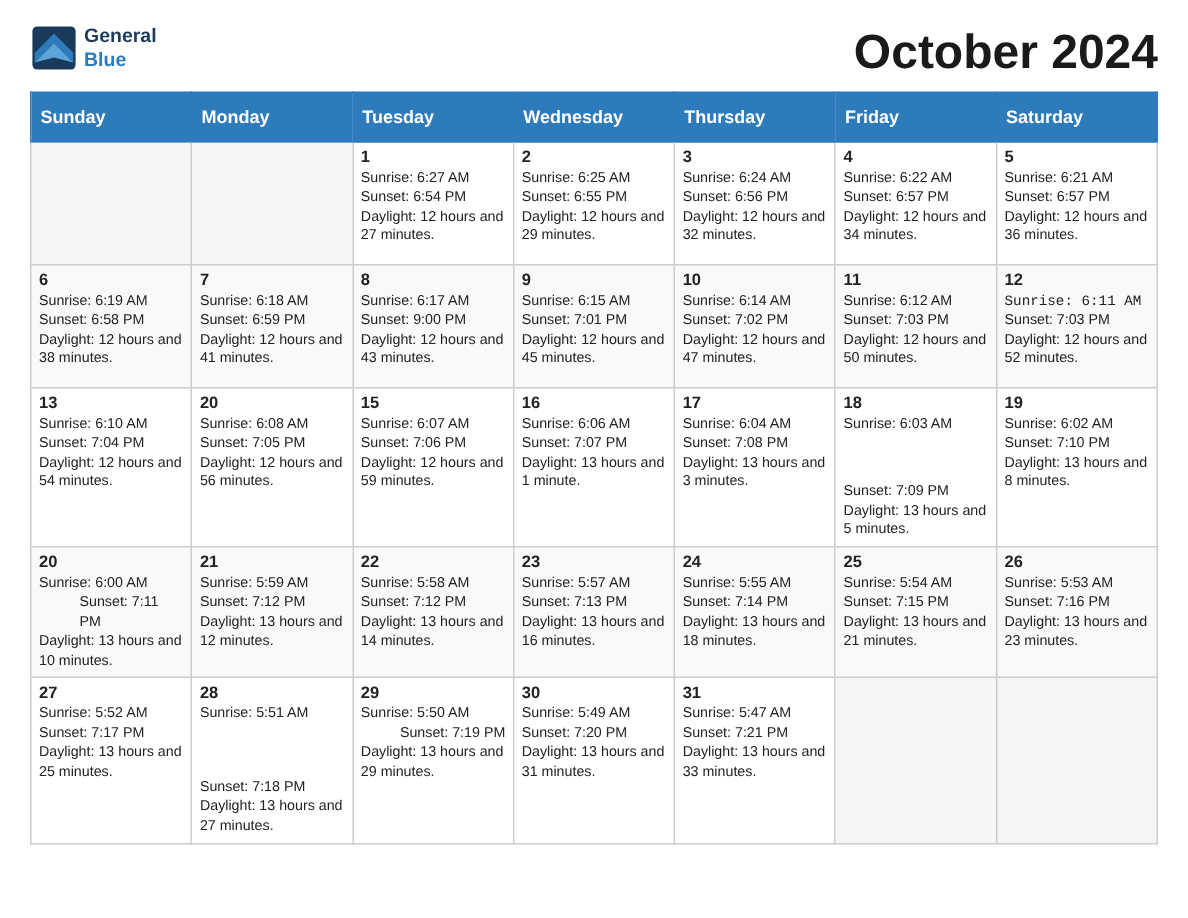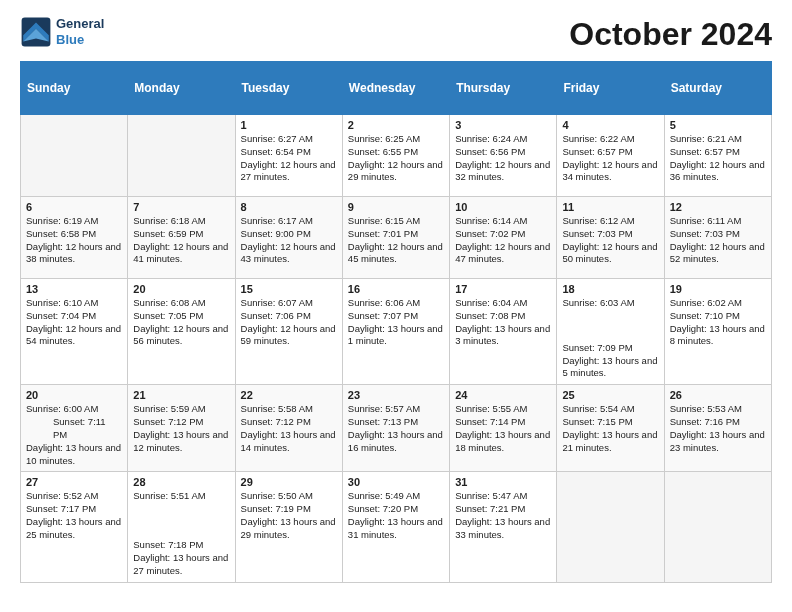--- a/index.html
+++ b/index.html
@@ -42,21 +42,21 @@
     }
     table {
       width: 100%;
       border-collapse: collapse;
       table-layout: fixed;
     }
     th {
       background-color: #2e7bbc;
       color: white;
       text-align: left;
-      padding: 19px 6px;
+      padding: 9px 6px;
       font-size: 12px;
       font-weight: bold;
       border: 1px solid #2e7bbc;
     }
     td {
       border: 1px solid #ccc;
       vertical-align: top;
       padding: 4px 5px;
       font-size: 9.5px;
       color: #222;
@@ -172,21 +172,21 @@
             <div style="line-height: 1.35;">Daylight: 12 hours and 47 minutes.</div>
           </td>
           <td>
             <span class="day-num">11</span>
             <div style="line-height: 1.35;">Sunrise: 6:12 AM</div>
             <div style="line-height: 1.35;">Sunset: 7:03 PM</div>
             <div style="line-height: 1.35;">Daylight: 12 hours and 50 minutes.</div>
           </td>
           <td>
             <span class="day-num">12</span>
-            <div style="line-height: 1.35;">Sunrise: 6:11 AM</div>
+            <div style="line-height: 1.35; font-family: Liberation Mono, monospace;">Sunrise: 6:11 AM</div>
             <div style="line-height: 1.35;">Sunset: 7:03 PM</div>
             <div style="line-height: 1.35;">Daylight: 12 hours and 52 minutes.</div>
           </td>
         </tr>
         <tr>
           <td>
             <span class="day-num">13</span>
             <div style="line-height: 1.35;">Sunrise: 6:10 AM</div>
             <div style="line-height: 1.35;">Sunset: 7:04 PM</div>
             <div style="line-height: 1.35;">Daylight: 12 hours and 54 minutes.</div>
@@ -281,21 +281,21 @@
           </td>
           <td>
             <span class="day-num">28</span>
             <div style="line-height: 1.35;">Sunrise: 5:51 AM</div>
             <div style="line-height: 1.35; margin-top: 36px;">Sunset: 7:18 PM</div>
             <div style="line-height: 1.35;">Daylight: 13 hours and 27 minutes.</div>
           </td>
           <td>
             <span class="day-num">29</span>
             <div style="line-height: 1.35;">Sunrise: 5:50 AM</div>
-            <div style="line-height: 1.35;">Sunset: 7:19 PM</div>
+            <div style="line-height: 1.35; text-align: right;">Sunset: 7:19 PM</div>
             <div style="line-height: 1.35;">Daylight: 13 hours and 29 minutes.</div>
           </td>
           <td>
             <span class="day-num">30</span>
             <div style="line-height: 1.35;">Sunrise: 5:49 AM</div>
             <div style="line-height: 1.35;">Sunset: 7:20 PM</div>
             <div style="line-height: 1.35;">Daylight: 13 hours and 31 minutes.</div>
           </td>
           <td>
             <span class="day-num">31</span>

